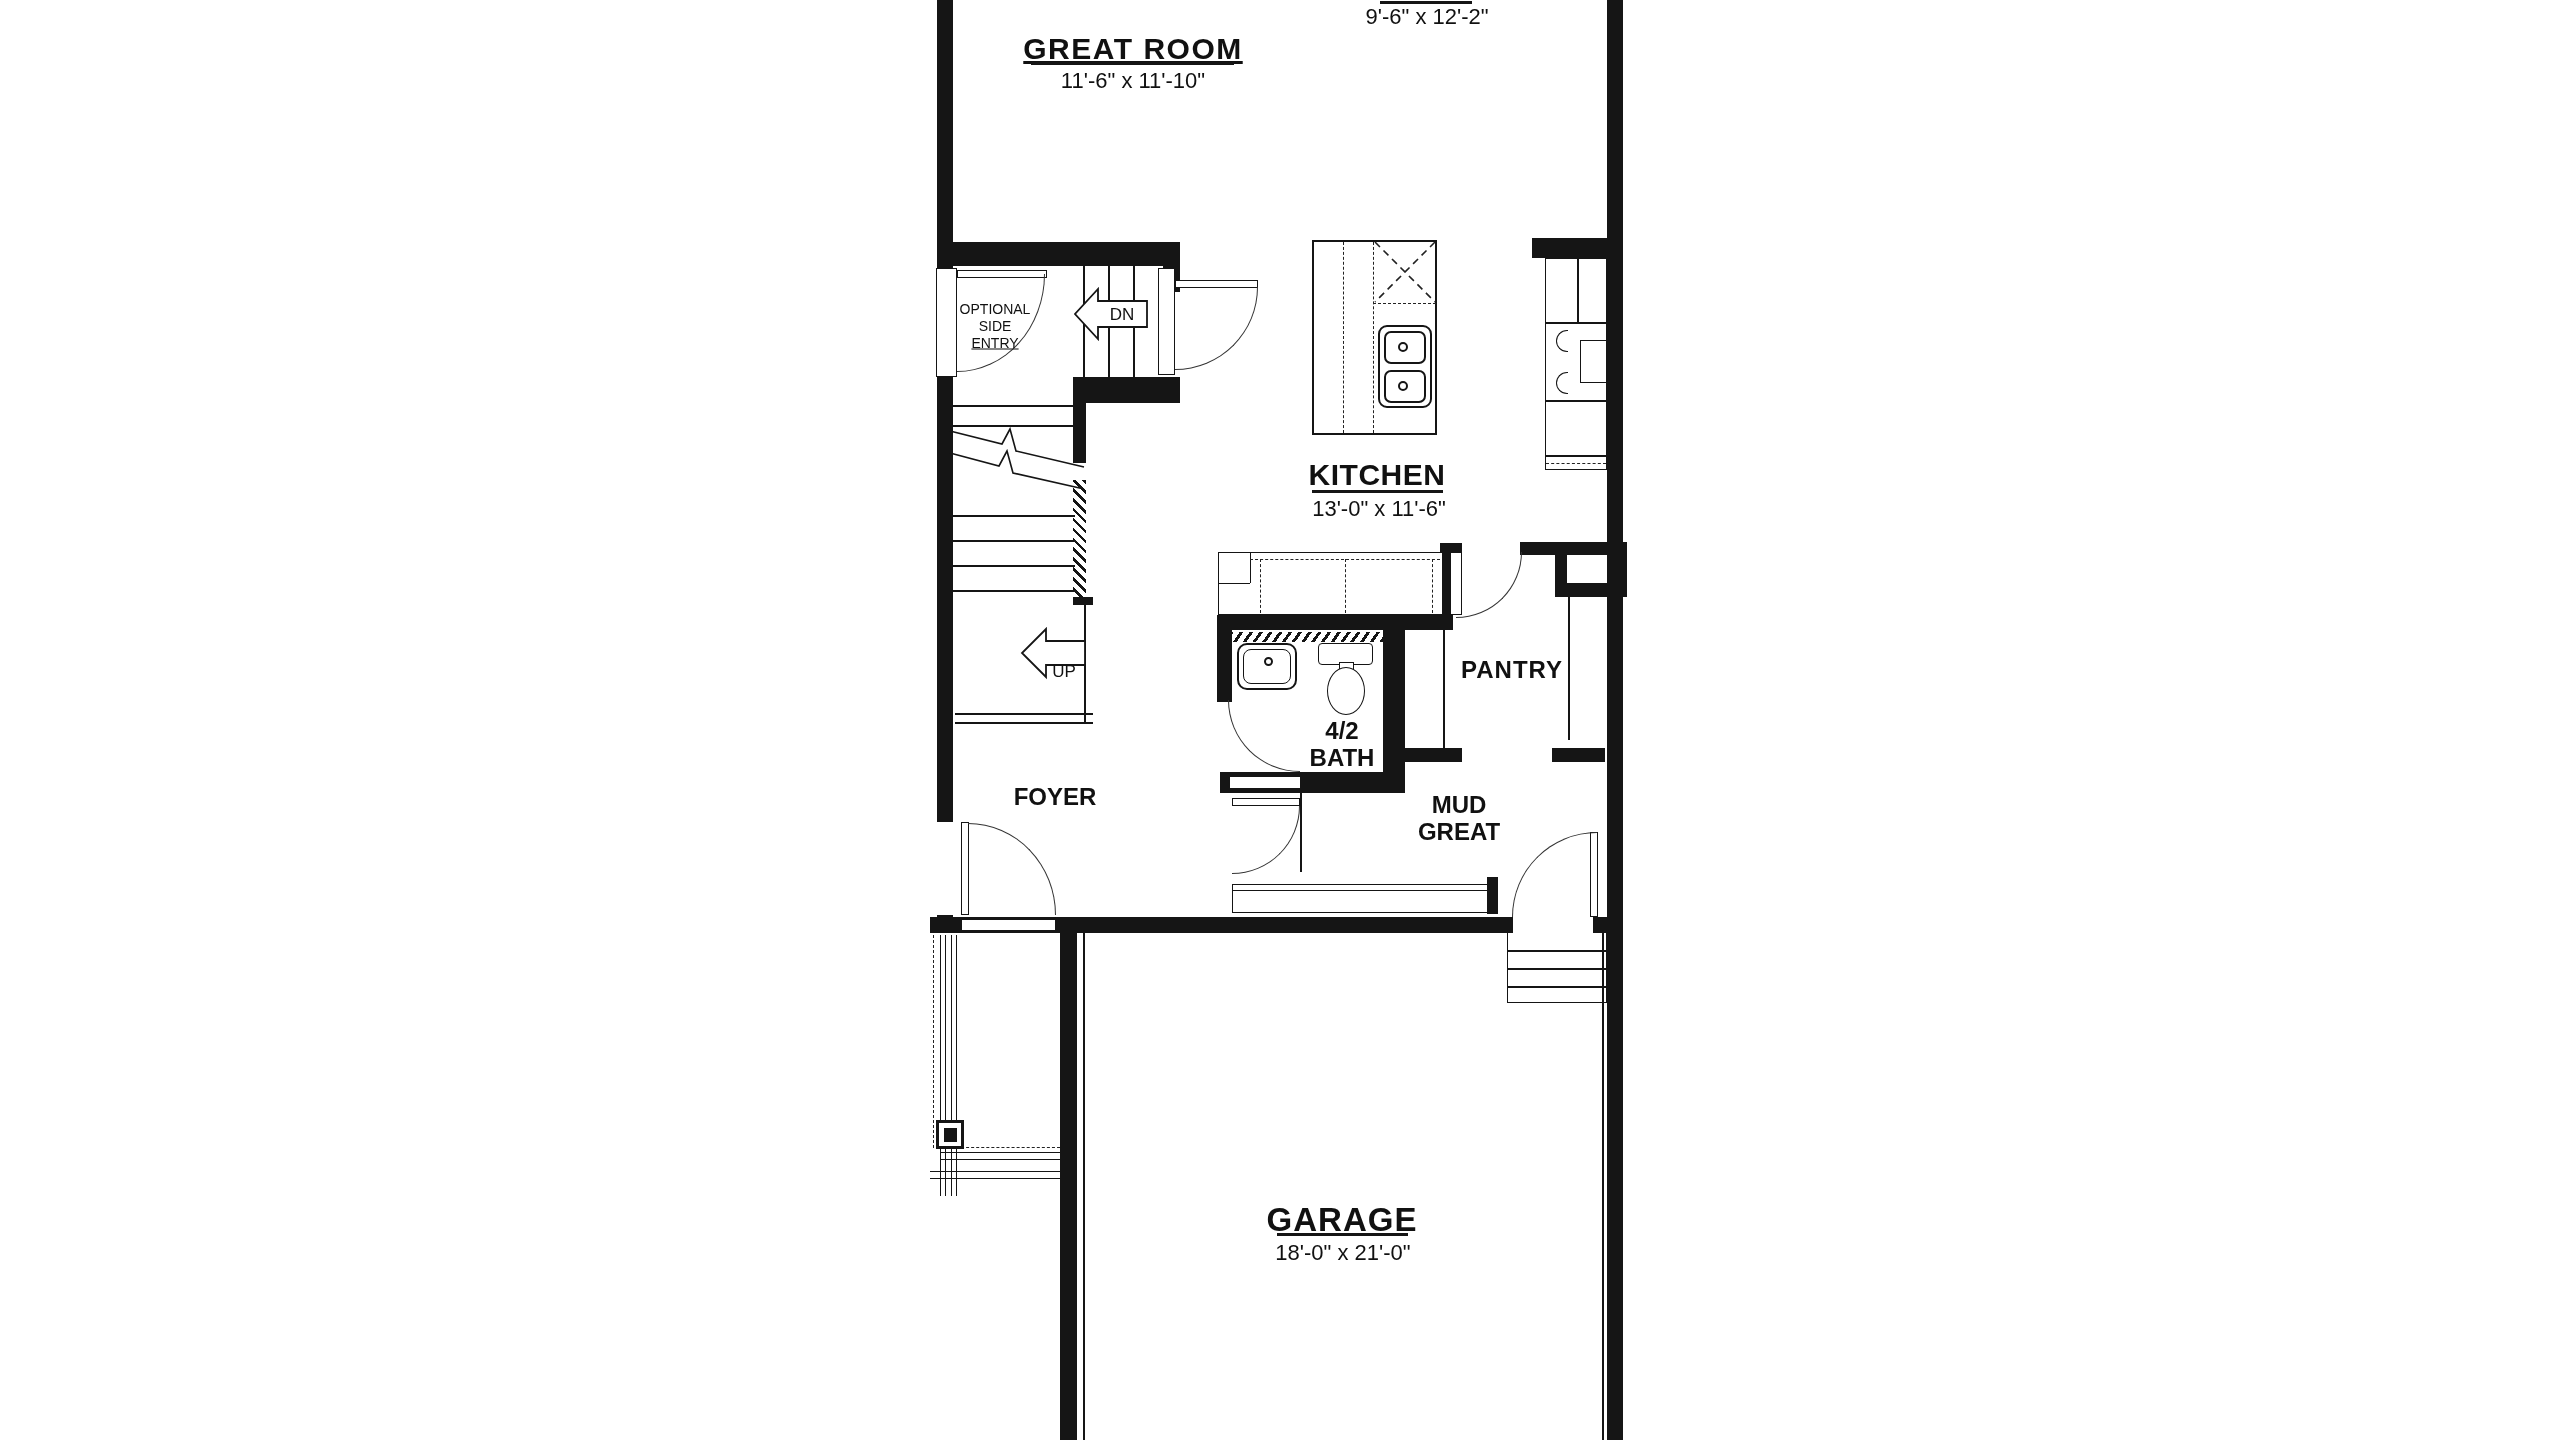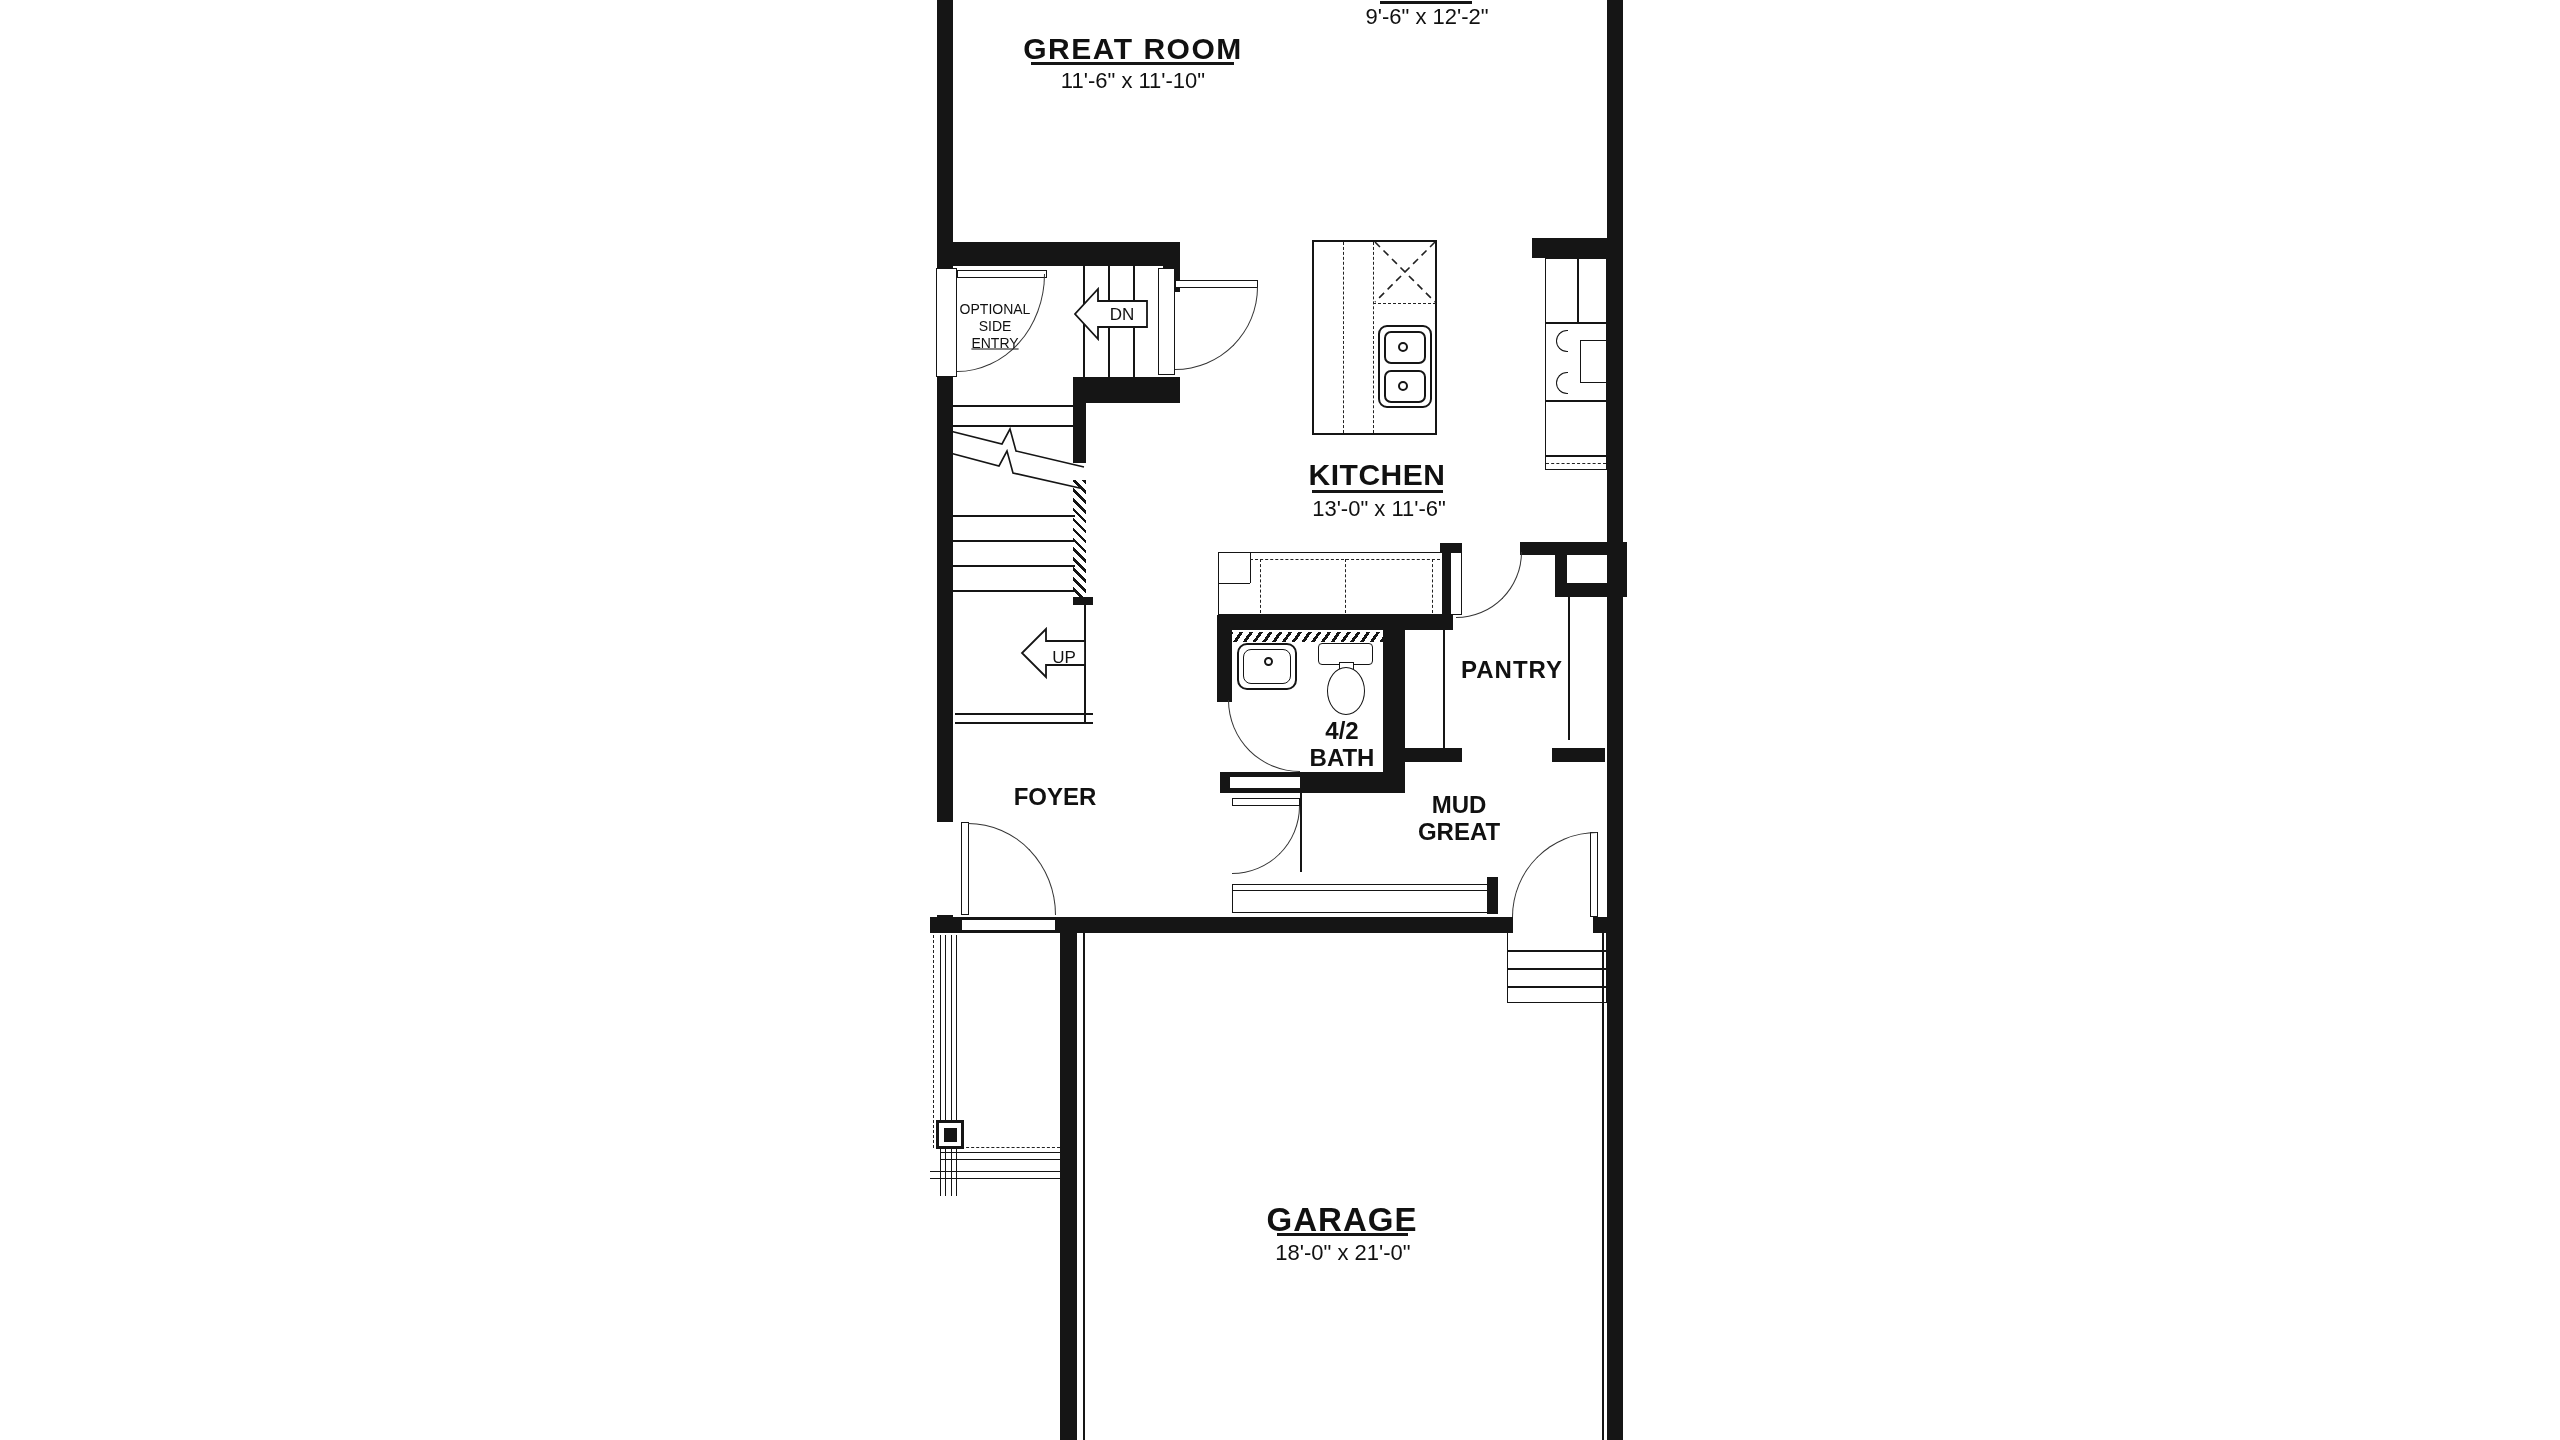--- a/index.html
+++ b/index.html
@@ -165,21 +165,21 @@
     </g>
     <g fill="none" stroke="#151515" stroke-width="1.6">
       <path d="M950,431 L1002,444 L1010,429 L1016,451 L1084,467"></path>
       <path d="M950,453 L999,466 L1007,451 L1013,473 L1084,489"></path>
     </g>
     <g fill="none" stroke="#222" stroke-width="1.6" stroke-dasharray="7 5">
       <path d="M1375,242 L1435,302 M1435,242 L1375,302"></path>
     </g>
   </svg>
 
-  <div class="lbl t1" style="left:1133px;top:49px;">GREAT ROOM</div>
+  <div class="lbl t1" style="left:1133px;top:49px;text-decoration:underline;">GREAT ROOM</div>
   <div class="ul" style="left:1031px;top:62px;width:203px;"></div>
   <div class="lbl dim" style="left:1133px;top:81px;">11'-6" x 11'-10"</div>
 
   <div class="lbl dim" style="left:1427px;top:17px;">9'-6" x 12'-2"</div>
 
   <div class="lbl t1" style="left:1377px;top:475px;letter-spacing:0.5px;">KITCHEN</div>
   <div class="ul" style="left:1312px;top:490px;width:131px;"></div>
   <div class="lbl dim" style="left:1379px;top:509px;">13'-0" x 11'-6"</div>
 
   <div class="lbl t2" style="left:1512px;top:669px;letter-spacing:1px;">PANTRY</div>
@@ -200,15 +200,15 @@
   <div class="ul" style="left:1277px;top:1233px;width:131px;"></div>
   <div class="lbl dim" style="left:1343px;top:1253px;">18'-0" x 21'-0"</div>
 
   <div class="lbl t3" style="left:995px;top:307px;">
     <span style="display:block;margin-top:38px;">OPTIONAL</span>
     <span style="display:block;">SIDE</span>
     <span style="display:block;text-decoration:underline;">ENTRY</span>
   </div>
 
   <div class="lbl t4" style="left:1122px;top:315px;">DN</div>
-  <div class="lbl t4" style="left:1064px;top:658px;">UP</div>
+  <div class="lbl t4" style="left:1064px;top:672px;">UP</div>
 
 </div>
 
 </body></html>

